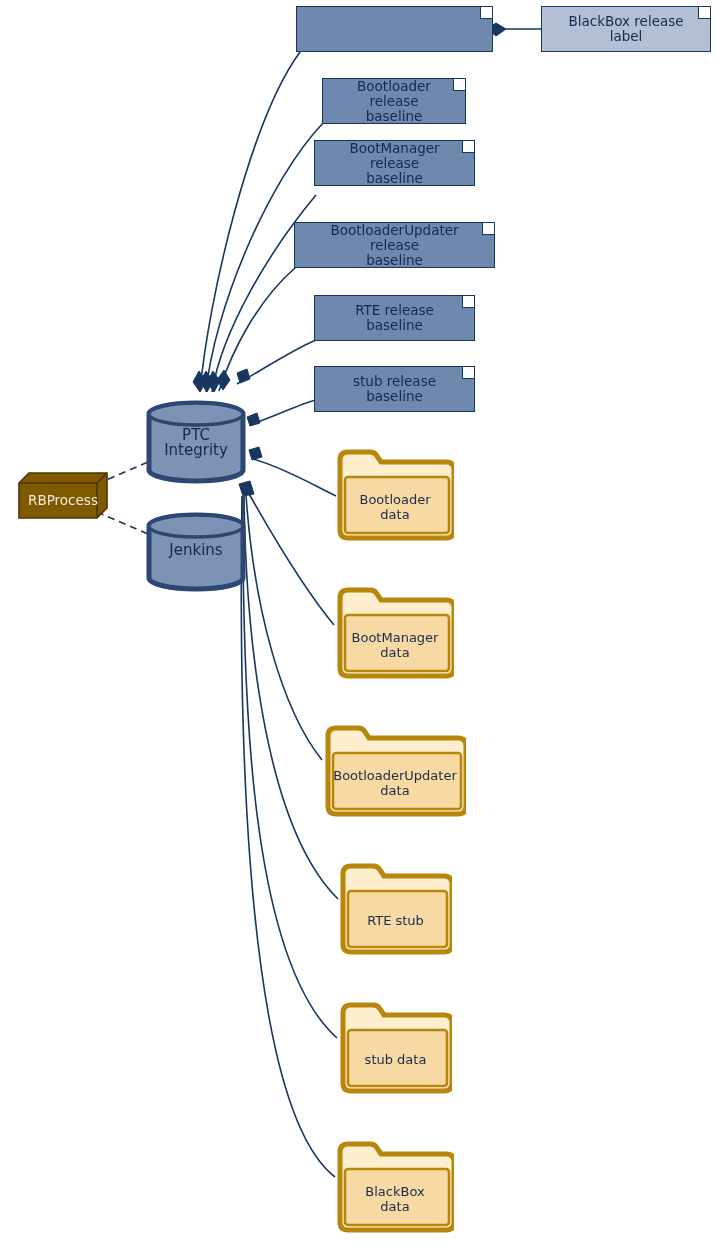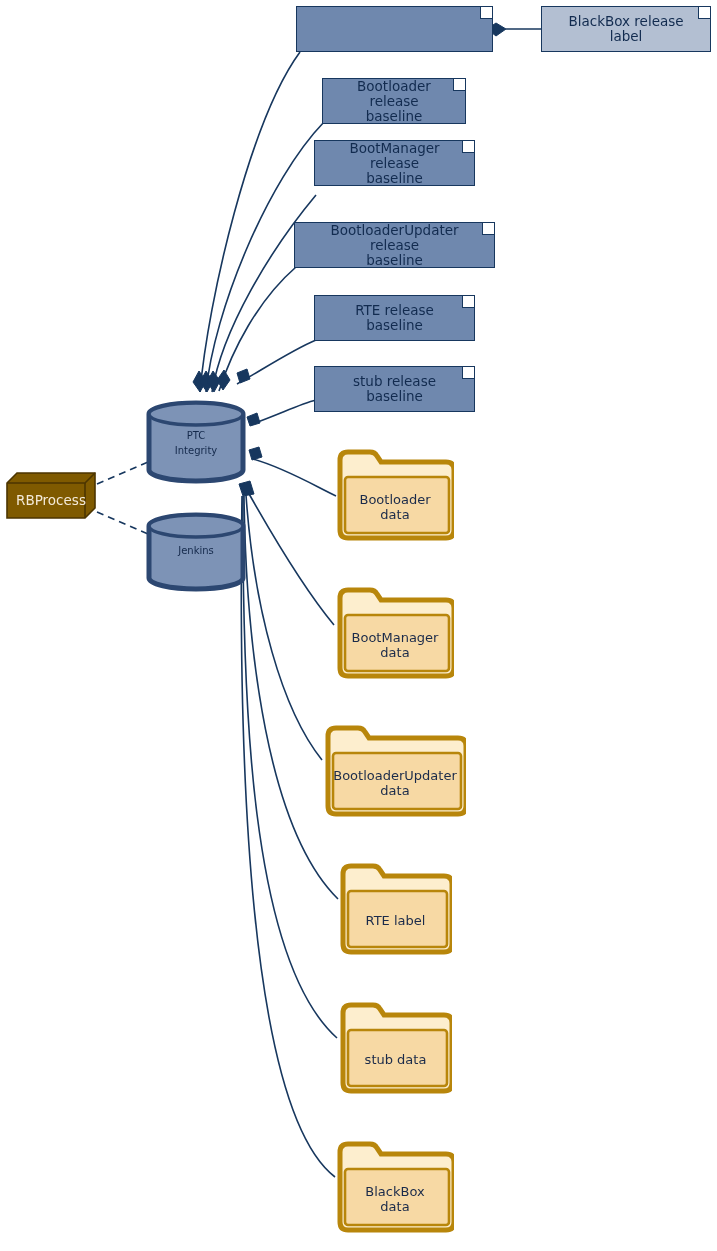--- a/index.html
+++ b/index.html
@@ -69,21 +69,21 @@
   
   .cylinder {
     position: absolute;
   }
   .cylinder svg { display: block; }
   .cyl-label {
     position: absolute;
     left: 0; right: 0;
     text-align: center;
     color: #14294b;
-    font-size: 10px;
+    font-size: 15px;
     line-height: 15px;
     white-space: pre-line;
     z-index: 3;
   }
 
   
   .folder { position: absolute; }
   .folder svg { display: block; }
   .folder-label {
     position: absolute;
@@ -199,21 +199,21 @@
   </div>
 
   <div class="cylinder" style="left:146px; top:512px; width:100px; height:80px;">
     <svg width="100" height="80" viewBox="0 0 100 80">
       <path d="M3,14 a47,11 0 0 1 94,0 L97,66 a47,11 0 0 1 -94,0 Z" fill="#7d93b6" stroke="#2c4771" stroke-width="5"></path>
       <ellipse cx="50" cy="14" rx="47" ry="11" fill="#7d93b6" stroke="#2c4771" stroke-width="3.4"></ellipse>
     </svg>
     <div class="cyl-label" style="top:31px;">Jenkins</div>
   </div>
 
-  <div class="node3d" style="left:6px; top:472px; width:90px; height:48px;">
+  <div class="node3d" style="left:18px; top:472px; width:90px; height:48px;">
     <svg width="90" height="48" viewBox="0 0 90 48">
       <polygon points="1,11 11,1 89,1 89,36 79,46 1,46" fill="#7f5a00" stroke="#4c3500" stroke-width="1.6"></polygon>
       <polyline points="1,11 79,11 89,1" fill="none" stroke="#4c3500" stroke-width="1.6"></polyline>
       <line x1="79" y1="11" x2="79" y2="46" stroke="#4c3500" stroke-width="1.6"></line>
     </svg>
     <div class="node3d-label" style="top:21px;">RBProcess</div>
   </div>
 
   <div class="folder" style="left:336px; top:448px; width:118px; height:98px;">
     <svg width="118" height="98" viewBox="0 0 118 98">
@@ -240,21 +240,21 @@
     </svg>
     <div class="folder-label" style="top:44px;">BootloaderUpdater
 data</div>
   </div>
 
   <div class="folder" style="left:339px; top:862px; width:113px; height:98px;">
     <svg width="113" height="98" viewBox="0 0 113 98">
       <path d="M4,12 q0,-8 8,-8 l22,0 q5,0 7,4 l4,6 l60,0 q8,0 8,8 l0,60 q0,8 -8,8 l-93,0 q-8,0 -8,-8 Z" fill="#fdeece" stroke="#b8860b" stroke-width="5"></path>
       <rect x="9" y="29" width="99" height="56" rx="3" fill="#f7d9a4" stroke="#b8860b" stroke-width="2.6"></rect>
     </svg>
-    <div class="folder-label" style="top:51px;">RTE label</div>
+    <div class="folder-label" style="top:51px;">RTE stub</div>
   </div>
 
   <div class="folder" style="left:339px; top:1001px; width:113px; height:98px;">
     <svg width="113" height="98" viewBox="0 0 113 98">
       <path d="M4,12 q0,-8 8,-8 l22,0 q5,0 7,4 l4,6 l60,0 q8,0 8,8 l0,60 q0,8 -8,8 l-93,0 q-8,0 -8,-8 Z" fill="#fdeece" stroke="#b8860b" stroke-width="5"></path>
       <rect x="9" y="29" width="99" height="56" rx="3" fill="#f7d9a4" stroke="#b8860b" stroke-width="2.6"></rect>
     </svg>
     <div class="folder-label" style="top:51px;">stub data</div>
   </div>
 

